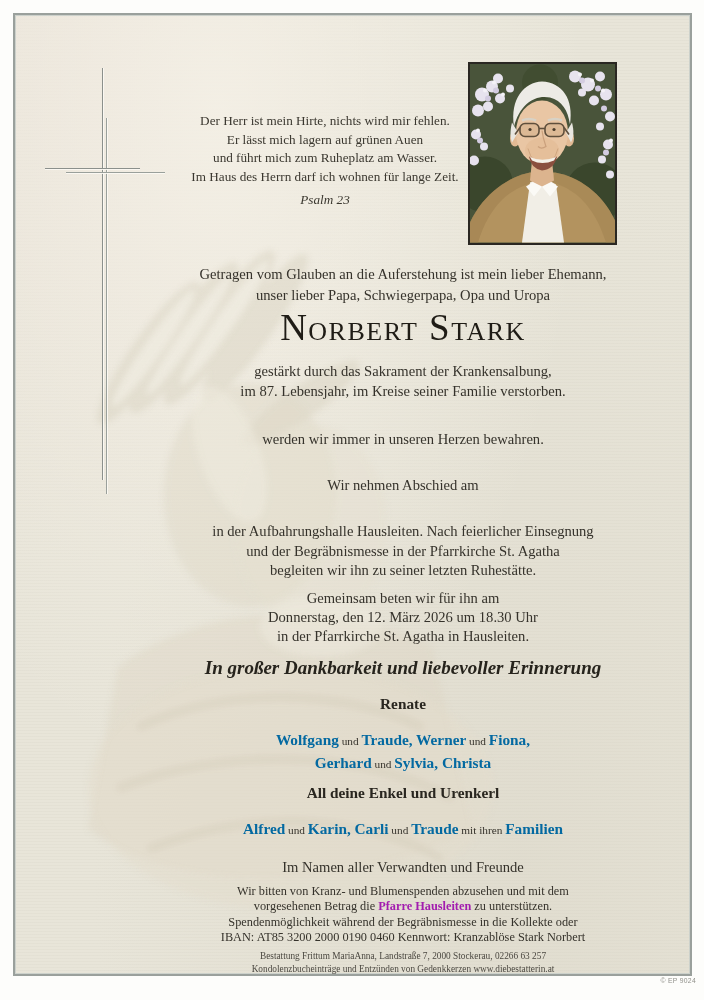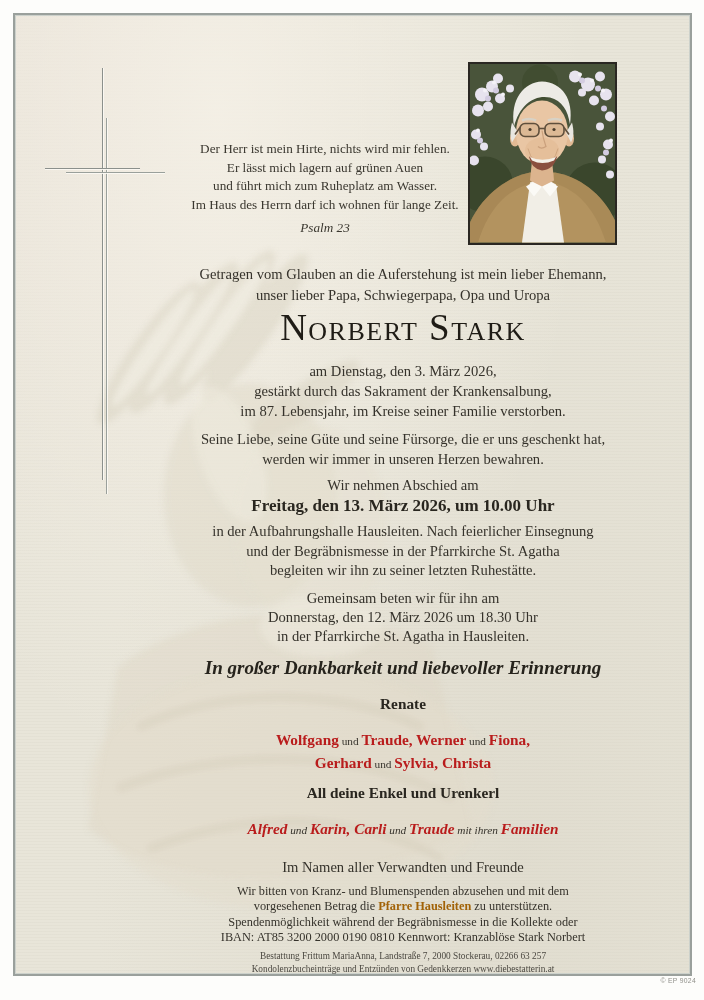--- a/index.html
+++ b/index.html
@@ -37,46 +37,46 @@
   .cl-h2{left:66px;top:172px;width:99px;height:1px;box-shadow:0 1px 0 rgba(252,250,244,.9);background:#9aa09b;}
   
   .photo{
     position:absolute;left:468px;top:62px;width:145px;height:179px;
     border:2px solid #2a2722;z-index:3;background:#49543a;
   }
   .photo svg{display:block;width:100%;height:100%;}
   
   .psalm{
     position:absolute;left:135px;top:112px;width:380px;
-    text-align:center;font-size:13.2px;line-height:18.5px;color:#3a372f;z-index:3;margin-top:28px;
+    text-align:center;font-size:13.2px;line-height:18.5px;color:#3a372f;z-index:3;
   }
   .psalm .src{margin-top:5px;font-style:italic;}
   
   .main{position:absolute;left:120px;top:0;width:566px;height:1000px;z-index:3;}
   .blk{position:absolute;left:0;width:100%;text-align:center;font-size:14.6px;line-height:20.5px;}
   .b-intro{top:264px;}
   .b-name{top:306px;font-size:37px;line-height:44px;font-variant:small-caps;letter-spacing:1.5px;color:#1f1c16;}
   .b-death{top:361px;line-height:20px;}
   .b-tribute{top:429px;line-height:20px;}
   .b-abschied{top:475px;}
   .b-date{top:494px;font-size:17px;line-height:24px;font-weight:bold;color:#29261f;}
   .b-loc{top:522px;line-height:19.5px;text-align:center;}
   .b-beten{top:589px;line-height:19px;}
   .b-dank{top:656px;font-size:19px;line-height:24px;font-weight:bold;font-style:italic;color:#26231c;}
   .b-renate{top:694px;}
   .b-children{top:729px;line-height:21px;}
   .b-enkel{top:783px;}
-  .b-siblings{top:819px;font-style:italic;}
+  .b-siblings{top:819px;}
   .b-imnamen{top:857px;}
   .b-donation{top:884px;font-size:12.3px;line-height:15.4px;}
   .b-footer{top:950px;font-size:9.3px;line-height:12.6px;color:#4b4841;}
-  .nm{font-weight:bold;font-size:15.3px;color:#b91c1c;}
+  .nm{font-weight:bold;font-size:15.3px;color:#0369a1;}
   .cn{font-size:11.3px;}
   .bold15{font-weight:bold;font-size:15.3px;color:#29261f;}
-  .bseg{font-weight:bold;color:#a16207;}
+  .bseg{font-weight:bold;color:#a21caf;}
   
   .copyright{
     position:absolute;right:8px;top:977px;font-size:6.8px;color:#90908a;
     font-family:"Liberation Sans","DejaVu Sans",sans-serif;z-index:4;letter-spacing:.3px;
   }
 </style>
 </head>
 <body>
 
 <div class="card">
@@ -209,33 +209,30 @@
   <div class="main">
 
     <div class="blk b-intro">
       <div>Getragen vom Glauben an die Auferstehung ist mein lieber Ehemann,</div>
       <div>unser lieber Papa, Schwiegerpapa, Opa und Uropa</div>
     </div>
 
     <div class="blk b-name">Norbert Stark</div>
 
     <div class="blk b-death">
-      <div>am Dienstag, den 3. März 2026,</div>
       <div>gestärkt durch das Sakrament der Krankensalbung,</div>
       <div>im 87. Lebensjahr, im Kreise seiner Familie verstorben.</div>
     </div>
 
     <div class="blk b-tribute">
-      <div>Seine Liebe, seine Güte und seine Fürsorge, die er uns geschenkt hat,</div>
       <div>werden wir immer in unseren Herzen bewahren.</div>
     </div>
 
     <div class="blk b-abschied">Wir nehmen Abschied am</div>
 
-    <div class="blk b-date">Freitag, den 13. März 2026, um 10.00 Uhr</div>
 
     <div class="blk b-loc">
       <div>in der Aufbahrungshalle Hausleiten. Nach feierlicher Einsegnung</div>
       <div>und der Begräbnismesse in der Pfarrkirche St. Agatha</div>
       <div>begleiten wir ihn zu seiner letzten Ruhestätte.</div>
     </div>
 
     <div class="blk b-beten">
       <div>Gemeinsam beten wir für ihn am</div>
       <div>Donnerstag, den 12. März 2026 um 18.30 Uhr</div>
@@ -258,21 +255,21 @@
     </div>
 
     <div class="blk b-siblings"><span class="nm">Alfred</span><span class="cn"> und </span><span class="nm">Karin, Carli</span><span class="cn"> und </span><span class="nm">Traude</span><span class="cn"> mit ihren </span><span class="nm">Familien</span></div>
 
     <div class="blk b-imnamen">Im Namen aller Verwandten und Freunde</div>
 
     <div class="blk b-donation">
       <div>Wir bitten von Kranz- und Blumenspenden abzusehen und mit dem</div>
       <div><span>vorgesehenen Betrag die </span><span class="bseg">Pfarre Hausleiten</span><span> zu unterstützen.</span></div>
       <div>Spendenmöglichkeit während der Begräbnismesse in die Kollekte oder</div>
-      <div>IBAN: AT85 3200 2000 0190 0810 Kennwort: Kranzablöse Stark Norbert</div>
+      <div>IBAN: AT85 3200 2000 0190 0460 Kennwort: Kranzablöse Stark Norbert</div>
     </div>
 
     <div class="blk b-footer">
       <div>Bestattung Frittum MariaAnna, Landstraße 7, 2000 Stockerau, 02266 63 257</div>
       <div>Kondolenzbucheinträge und Entzünden von Gedenkkerzen www.diebestatterin.at</div>
     </div>
 
   </div>
 
   <div class="copyright">© EP 9024</div>

